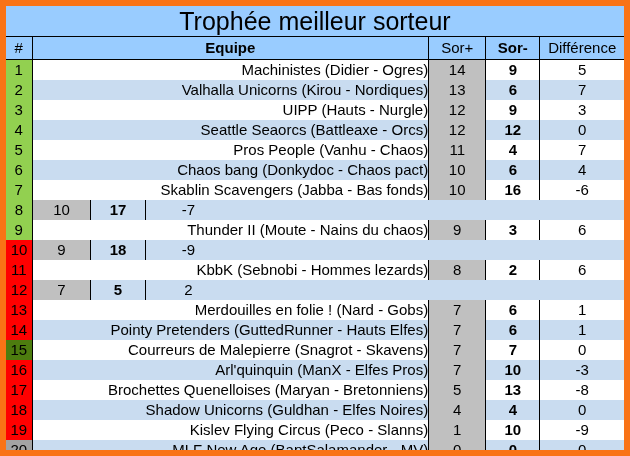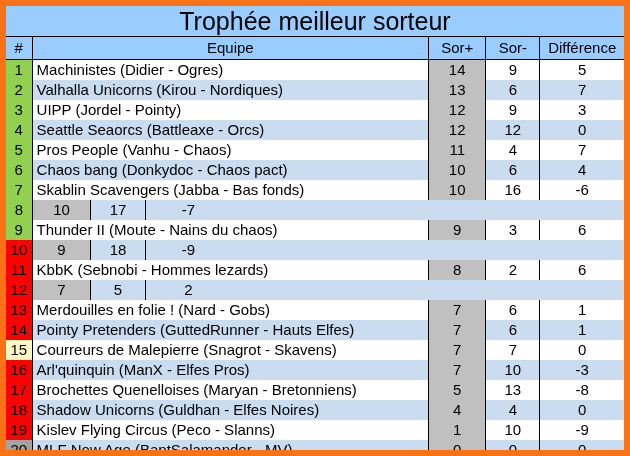--- a/index.html
+++ b/index.html
@@ -38,26 +38,26 @@
     font-size: 15px;
     background: #FFFFFF;
   }
   .row.even { background: #C9DCF0; }
   .c {
     box-sizing: border-box;
     overflow: hidden;
     white-space: nowrap;
   }
   .rank { width: 27px; text-align: center; border-right: 1px solid #000; }
-  .team { width: 403px; padding-left: 4px; text-align: left; border-right: 1px solid #000; }
+  .team { width: 403px; padding-left: 4px; text-align: right; border-right: 1px solid #000; }
   .sorp { width: 58px; text-align: center; border-right: 1px solid #000; }
-  .sorm { width: 55px; text-align: center; border-right: 1px solid #000; }
+  .sorm { width: 55px; text-align: center; border-right: 1px solid #000; font-weight: bold; }
   .diff { width: 85px; text-align: center; }
   .header .c { background: #99CCFF; }
-  .header .team { text-align: center; padding-left: 0; }
+  .header .team { text-align: center; padding-left: 0; font-weight: bold; }
   .row .sorp { background: #C0C0C0; }
 </style>
 </head>
 <body>
 
 <div class="sheet">
   <div class="title">Trophée meilleur sorteur</div>
   <div class="header">
     <div class="c rank">#</div>
     <div class="c team">Equipe</div>
@@ -75,21 +75,21 @@
       </div>
       <div class="row even">
         <div class="c rank" style="background: rgb(146, 208, 80);">2</div>
         <div class="c team">Valhalla Unicorns (Kirou - Nordiques)</div>
         <div class="c sorp">13</div>
         <div class="c sorm">6</div>
         <div class="c diff">7</div>
       </div>
       <div class="row odd">
         <div class="c rank" style="background: rgb(146, 208, 80);">3</div>
-        <div class="c team">UIPP (Jordel - Pointy)</div>
+        <div class="c team">UIPP (Hauts - Nurgle)</div>
         <div class="c sorp">12</div>
         <div class="c sorm">9</div>
         <div class="c diff">3</div>
       </div>
       <div class="row even">
         <div class="c rank" style="background: rgb(146, 208, 80);">4</div>
         <div class="c team">Seattle Seaorcs (Battleaxe - Orcs)</div>
         <div class="c sorp">12</div>
         <div class="c sorm">12</div>
         <div class="c diff">0</div>
@@ -155,21 +155,21 @@
         <div class="c diff">1</div>
       </div>
       <div class="row even">
         <div class="c rank" style="background: rgb(255, 0, 0);">14</div>
         <div class="c team">Pointy Pretenders (GuttedRunner - Hauts Elfes)</div>
         <div class="c sorp">7</div>
         <div class="c sorm">6</div>
         <div class="c diff">1</div>
       </div>
       <div class="row odd">
-        <div class="c rank" style="background: #fef9c3;">15</div>
+        <div class="c rank" style="background: #4d7c0f;">15</div>
         <div class="c team">Courreurs de Malepierre (Snagrot - Skavens)</div>
         <div class="c sorp">7</div>
         <div class="c sorm">7</div>
         <div class="c diff">0</div>
       </div>
       <div class="row even">
         <div class="c rank" style="background: rgb(255, 0, 0);">16</div>
         <div class="c team">Arl'quinquin (ManX - Elfes Pros)</div>
         <div class="c sorp">7</div>
         <div class="c sorm">10</div>

